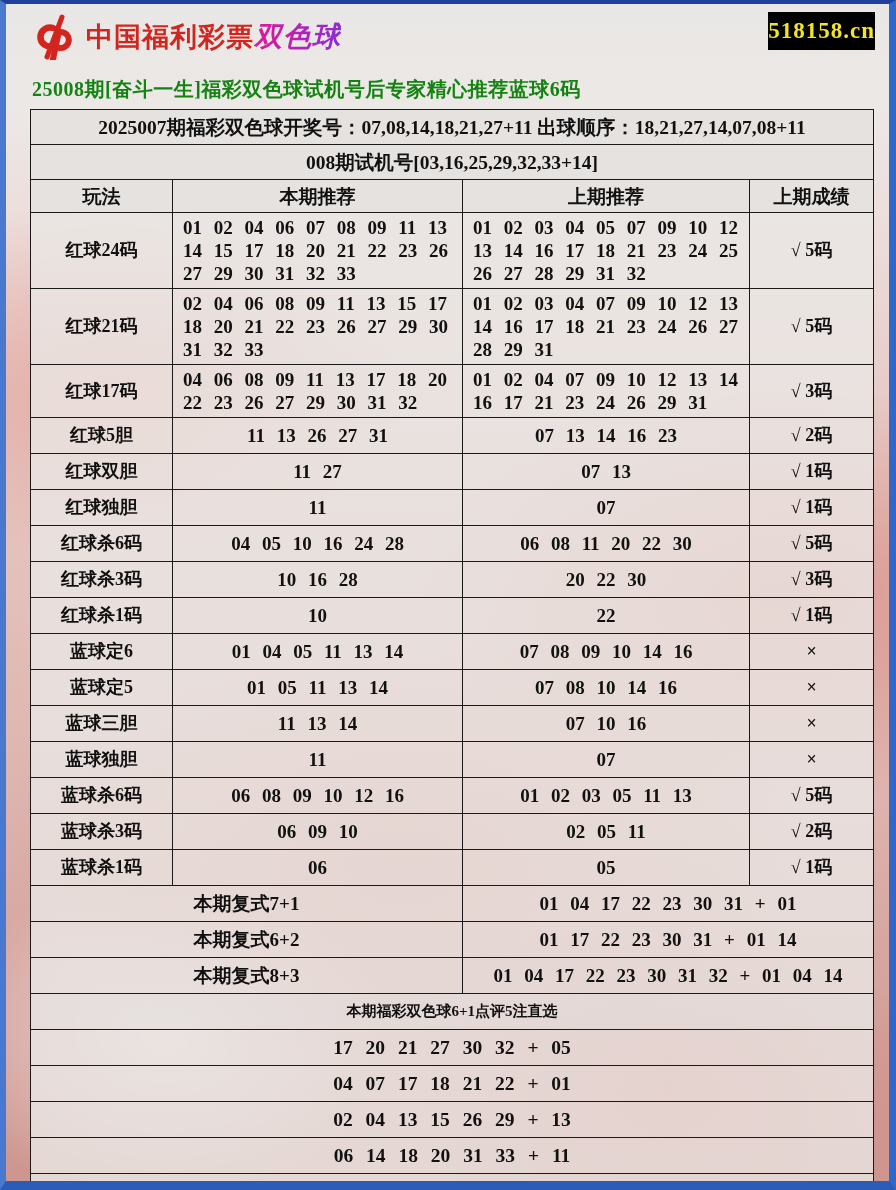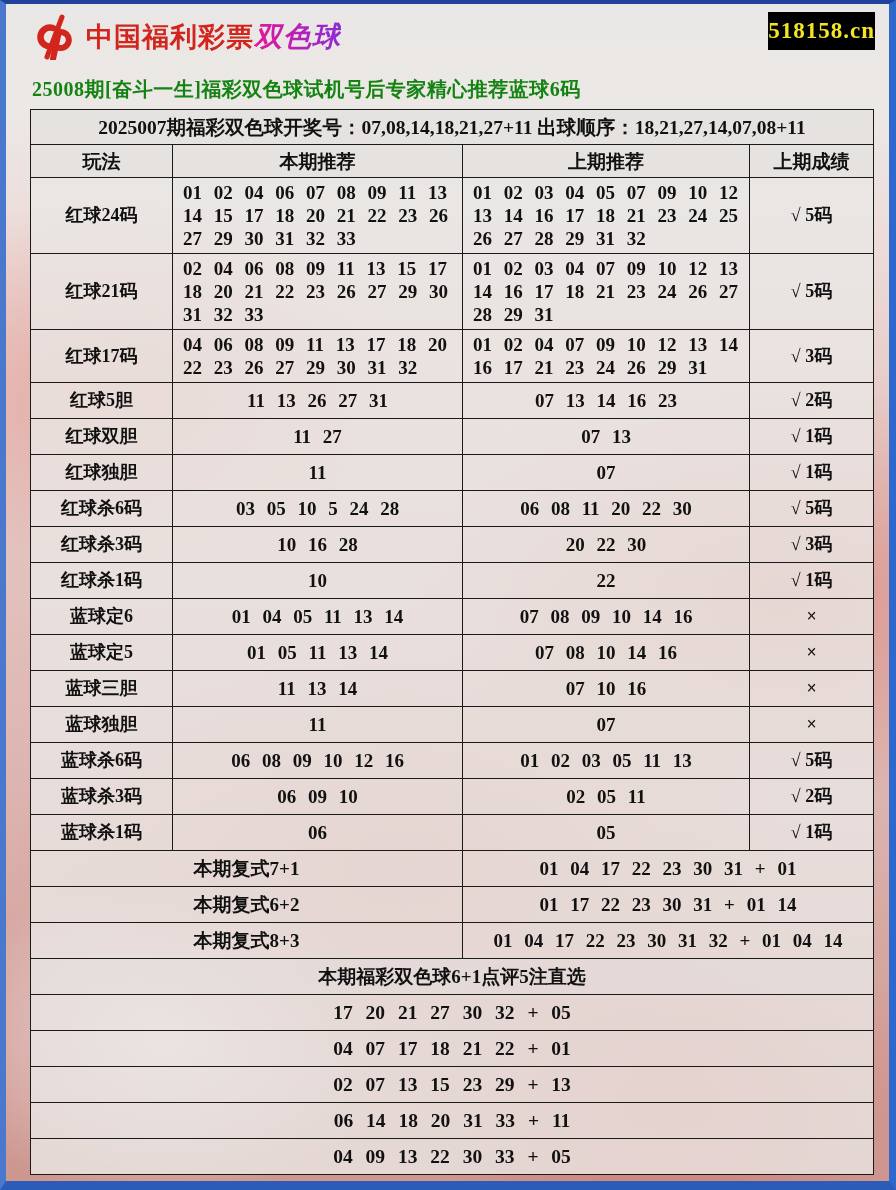--- a/index.html
+++ b/index.html
@@ -89,21 +89,21 @@
   col.c-res{width:124px;}
   tr.info td{font-size:19.5px;height:28px;background:rgba(228,226,224,0.92);}
   tr.head th{font-size:19px;height:26px;background:rgba(228,226,224,0.92);}
   td.label{font-size:18px;height:29px;}
   td.nums{font-size:19px;word-spacing:7px;}
   td.res{font-size:18px;}
   tr.tall td.nums{text-align:left;padding-left:10px;}
   tr.game td{height:29px;}
   tr.fushi td{height:29px;font-size:19px;}
   tr.fushi td.nums{word-spacing:7px;}
-  tr.note td{height:29px;font-size:19px;background:rgba(230,227,225,0.88);}
+  tr.note td{height:29px;font-size:15px;background:rgba(230,227,225,0.88);}
   tr.pick td{height:29px;font-size:19.5px;word-spacing:8px;}
 </style>
 </head>
 <body>
 
 <div class="page">
 
   <div class="header">
     <div class="brand">
       <span class="logo">
@@ -126,20 +126,23 @@
         <col class="c-label">
         <col class="c-cur">
         <col class="c-prev">
         <col class="c-res">
       </colgroup>
 
     <tbody>
         <tr class="info">
       <td colspan="4">2025007期福彩双色球开奖号：07,08,14,18,21,27+11 出球顺序：18,21,27,14,07,08+11</td>
     </tr>
+    <tr class="info">
+      <td colspan="4">008期试机号[03,16,25,29,32,33+14]</td>
+    </tr>
 
     <tr class="head">
       <th>玩法</th>
       <th>本期推荐</th>
       <th>上期推荐</th>
       <th>上期成绩</th>
     </tr>
 
     <tr class="game tall">
       <td class="label">红球24码</td>
@@ -172,21 +175,21 @@
       <td class="res">√ 1码</td>
     </tr>
     <tr class="game">
       <td class="label">红球独胆</td>
       <td class="nums">11</td>
       <td class="nums">07</td>
       <td class="res">√ 1码</td>
     </tr>
     <tr class="game">
       <td class="label">红球杀6码</td>
-      <td class="nums">03 05 10 5 24 28</td>
+      <td class="nums">04 05 10 16 24 28</td>
       <td class="nums">06 08 11 20 22 30</td>
       <td class="res">√ 5码</td>
     </tr>
     <tr class="game">
       <td class="label">红球杀3码</td>
       <td class="nums">10 16 28</td>
       <td class="nums">20 22 30</td>
       <td class="res">√ 3码</td>
     </tr>
     <tr class="game">
@@ -255,21 +258,21 @@
       <td colspan="4">本期福彩双色球6+1点评5注直选</td>
     </tr>
 
     <tr class="pick">
       <td colspan="4">17 20 21 27 30 32 + 05</td>
     </tr>
     <tr class="pick">
       <td colspan="4">04 07 17 18 21 22 + 01</td>
     </tr>
     <tr class="pick">
-      <td colspan="4">02 07 13 15 23 29 + 13</td>
+      <td colspan="4">02 04 13 15 26 29 + 13</td>
     </tr>
     <tr class="pick">
       <td colspan="4">06 14 18 20 31 33 + 11</td>
     </tr>
     <tr class="pick">
       <td colspan="4">04 09 13 22 30 33 + 05</td>
     </tr>
   </tbody>
     </table>
 

